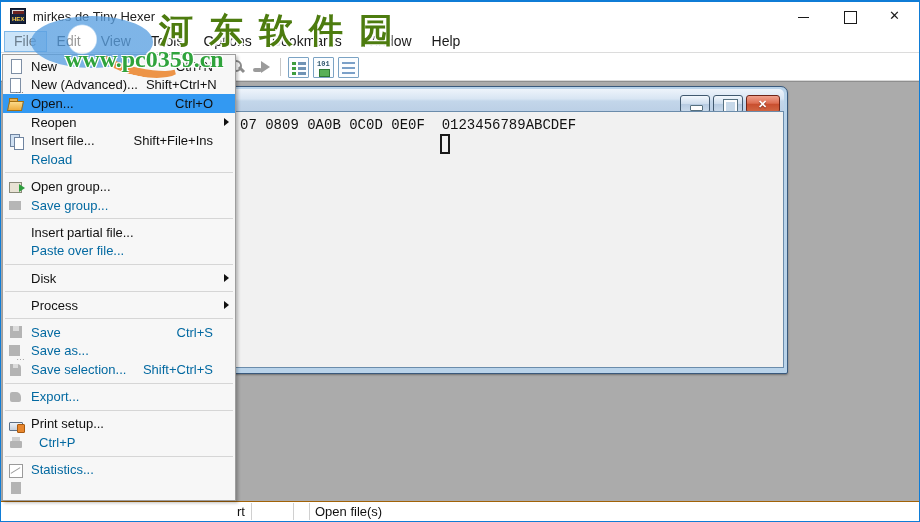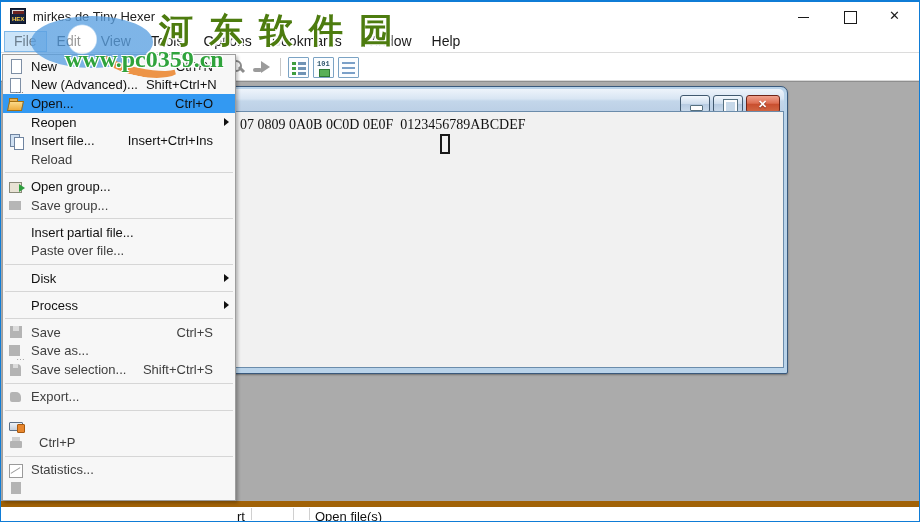--- a/index.html
+++ b/index.html
@@ -61,38 +61,38 @@
   .cwb{width:30px;height:18px;border:1px solid #41596f;border-radius:3px;position:relative;
        background:linear-gradient(#f3f8fd,#cfdeee 48%,#b7cbe1 52%,#cadbec);}
   .cwb-close{width:34px;background:linear-gradient(#f0a18e,#dd6e52 45%,#c94f2f 52%,#d26844);border-color:#6e2418;}
   .cwb-min::after{content:"";position:absolute;left:9px;top:9px;width:11px;height:4px;background:#fdfdfd;
        border:1px solid #56707f;border-radius:1px;}
   .cwb-max::after{content:"";position:absolute;left:10px;top:4px;width:9px;height:9px;border:2px solid #fdfdfd;
        box-shadow:0 0 0 1px #56707f;background:#c7d8e8;}
   .cwb-close::after{content:"✕";position:absolute;left:11px;top:2px;color:#fff;font-size:11px;font-weight:bold;
        text-shadow:0 1px 1px #7e2d1c;}
   .child-content{position:absolute;left:3px;top:24px;right:3px;bottom:5px;background:#f1f1f1;border:1px solid #6b8cab;}
-  .hex-header{position:absolute;left:204px;top:5px;font-family:Liberation Serif, serif;font-size:14px;color:#111;
+  .hex-header{position:absolute;left:204px;top:5px;font-family:Liberation Mono, monospace;font-size:14px;color:#111;
        white-space:pre;letter-spacing:0;}
   .caret{position:absolute;left:404px;top:22px;width:10px;height:20px;border:2px solid #1a1a1a;background:transparent;}
 
   
-  .statusbar{position:absolute;left:0;bottom:0;right:0;height:20px;background:#fff;border-top:6px solid #a16207;
+  .statusbar{position:absolute;left:0;bottom:0;right:0;height:20px;background:#fff;border-top:1px solid #a16207;
        font-size:13px;color:#111;}
   .sb-text{position:absolute;top:2px;}
   .sb-frag{left:236px;}
   .sb-charset{left:258px;margin-top:28px;}
   .sb-msg{left:314px;}
   .sb-sep{position:absolute;top:1px;bottom:1px;width:1px;background:#d0d0d0;}
 
   
   .menu-popup{position:absolute;left:1px;top:52px;width:234px;background:#f7f7f7;border:1px solid #9d9d9d;
        box-shadow:2px 2px 3px rgba(0,0,0,.25);z-index:100;padding:2px 0;}
   .menu-item{display:flex;align-items:center;height:18.6px;font-size:13px;color:#111;padding-right:6px;}
-  .menu-item.disabled{color:#404040;}
+  .menu-item.disabled{color:#0369a1;}
   .menu-item.highlight{background:#3399f2;}
   .menu-item .label{flex:1;white-space:nowrap;}
   .menu-item .shortcut{margin-left:8px;margin-right:6px;}
   .menu-item .arrow{width:10px;display:flex;justify-content:flex-end;}
   .menu-item .arrow.has-sub::after{content:"";width:0;height:0;border-left:5px solid #111;
        border-top:4px solid transparent;border-bottom:4px solid transparent;}
   .menu-sep{height:1px;background:#d6d6d6;margin:3.8px 2px;}
 
   
   .mi{width:16px;height:16px;position:relative;flex:0 0 16px;margin:0 7px 0 5px;}
@@ -215,21 +215,21 @@
         <span class="arrow"></span>
       </div>
       <div class="menu-item">
         <span class="mi"></span>
         <span class="label">Reopen</span>
         <span class="arrow has-sub"></span>
       </div>
       <div class="menu-item">
         <span class="mi mi-insert-file"></span>
         <span class="label">Insert file...</span>
-        <span class="shortcut">Insert+Ctrl+Ins</span>
+        <span class="shortcut">Shift+File+Ins</span>
         <span class="arrow"></span>
       </div>
       <div class="menu-item disabled">
         <span class="mi"></span>
         <span class="label">Reload</span>
         <span class="arrow"></span>
       </div>
       <div class="menu-sep"></div>
       <div class="menu-item">
         <span class="mi mi-open-group"></span>
@@ -284,20 +284,21 @@
       </div>
       <div class="menu-sep"></div>
       <div class="menu-item disabled">
         <span class="mi mi-export"></span>
         <span class="label">Export...</span>
         <span class="arrow"></span>
       </div>
       <div class="menu-sep"></div>
       <div class="menu-item">
         <span class="mi mi-print-setup"></span>
+        <span class="label">Print setup...</span>
         <span class="arrow"></span>
       </div>
       <div class="menu-item disabled">
         <span class="mi mi-print"></span>
         <span class="shortcut">Ctrl+P</span>
         <span class="arrow"></span>
       </div>
       <div class="menu-sep"></div>
       <div class="menu-item disabled">
         <span class="mi mi-statistics"></span>

